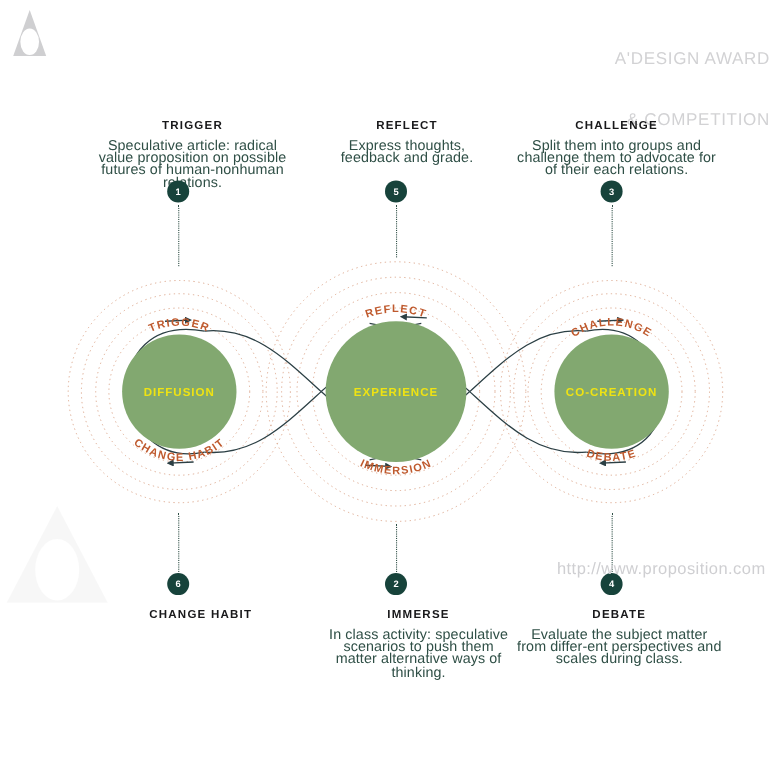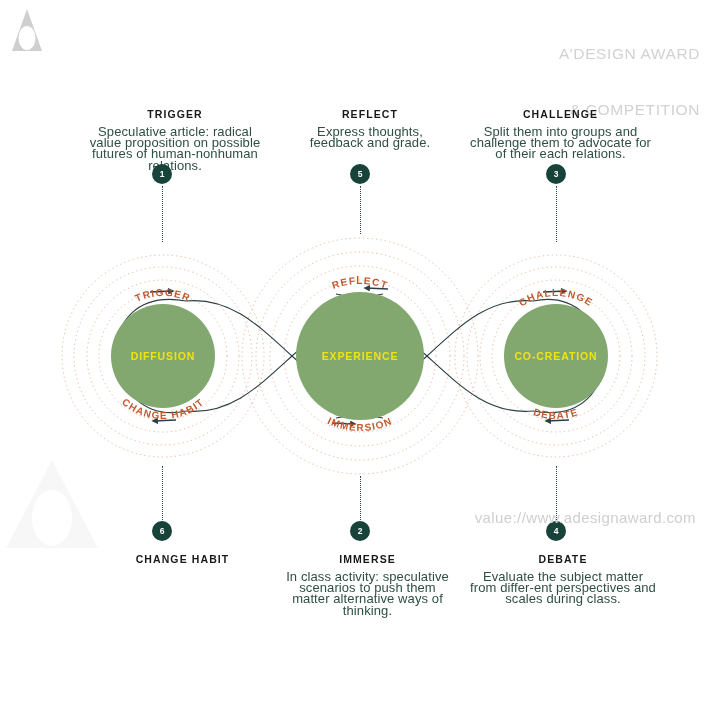--- a/index.html
+++ b/index.html
@@ -47,21 +47,21 @@
   .callout .desc{
     font-size:13px;line-height:11.2px;letter-spacing:.1px;
     color:#2f4f46;margin:0;
   }
 
   .c-trigger{left:85px;top:108px;width:180px;}
   .c-reflect{left:300px;top:108px;width:140px;}
   .c-challenge{left:468px;top:108px;width:185px;}
 
   .c-changehabit{left:85px;top:553px;width:195px;}
-  .c-immerse{left:285px;top:553px;width:165px;}
+  .c-immerse{left:298px;top:553px;width:165px;}
   .c-debate{left:468px;top:553px;width:190px;}
 
   
   .badge{
     position:absolute;width:20px;height:20px;border-radius:50%;
     background:#17433b;color:#ffffff;
     font-size:8.5px;font-weight:700;
     display:flex;align-items:center;justify-content:center;
     box-shadow:0 0 0 0 rgba(0,0,0,0);
   }
@@ -247,15 +247,15 @@
     </svg>
   </div>
 
   <div class="watermark">
     <svg viewBox="0 0 120 96" width="120" height="96" aria-hidden="true">
       <path d="M58 4 L104 92 L12 92 Z" fill="#f2f2f2"></path>
       <ellipse cx="58" cy="62" rx="20" ry="28" fill="#ffffff"></ellipse>
     </svg>
   </div>
 
-  <div class="footer-url">value://www.adesignaward.com</div>
+  <div class="footer-url">http://www.proposition.com</div>
 
 </div>
 
 </body></html>

